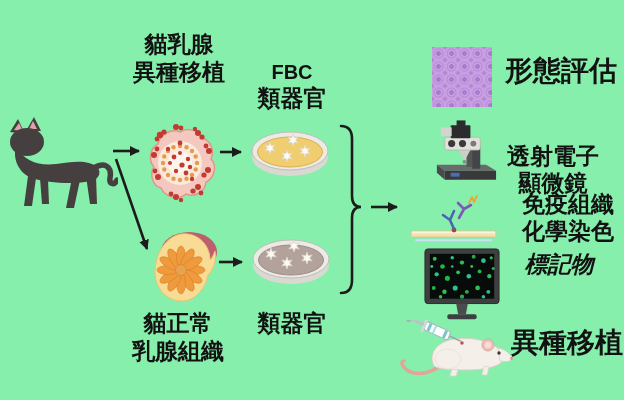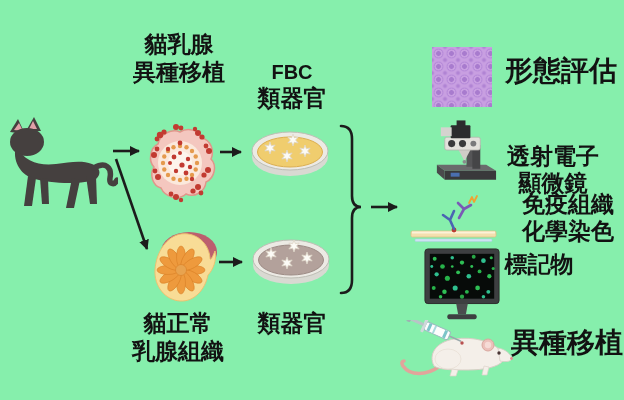--- a/index.html
+++ b/index.html
@@ -280,21 +280,21 @@
   <div class="lbl lbl-r" style="left:493px;top:115px;width:120px;margin-top:28px;">
     <div class="ln">透射電子</div>
     <div class="ln">顯微鏡</div>
   </div>
 
   <div class="lbl lbl-r" style="left:508px;top:191px;width:120px;">
     <div class="ln">免疫組織</div>
     <div class="ln">化學染色</div>
   </div>
 
-  <div class="lbl lbl-r" style="left:479px;top:251px;width:120px;">
+  <div class="lbl lbl-r" style="left:499px;top:251px;width:120px;font-style:italic;">
     <div class="ln">標記物</div>
   </div>
 
   <div class="lbl lbl-xl" style="left:507px;top:329px;width:120px;">
     <div class="ln">異種移植</div>
   </div>
 
 </div>
 
 </body></html>

